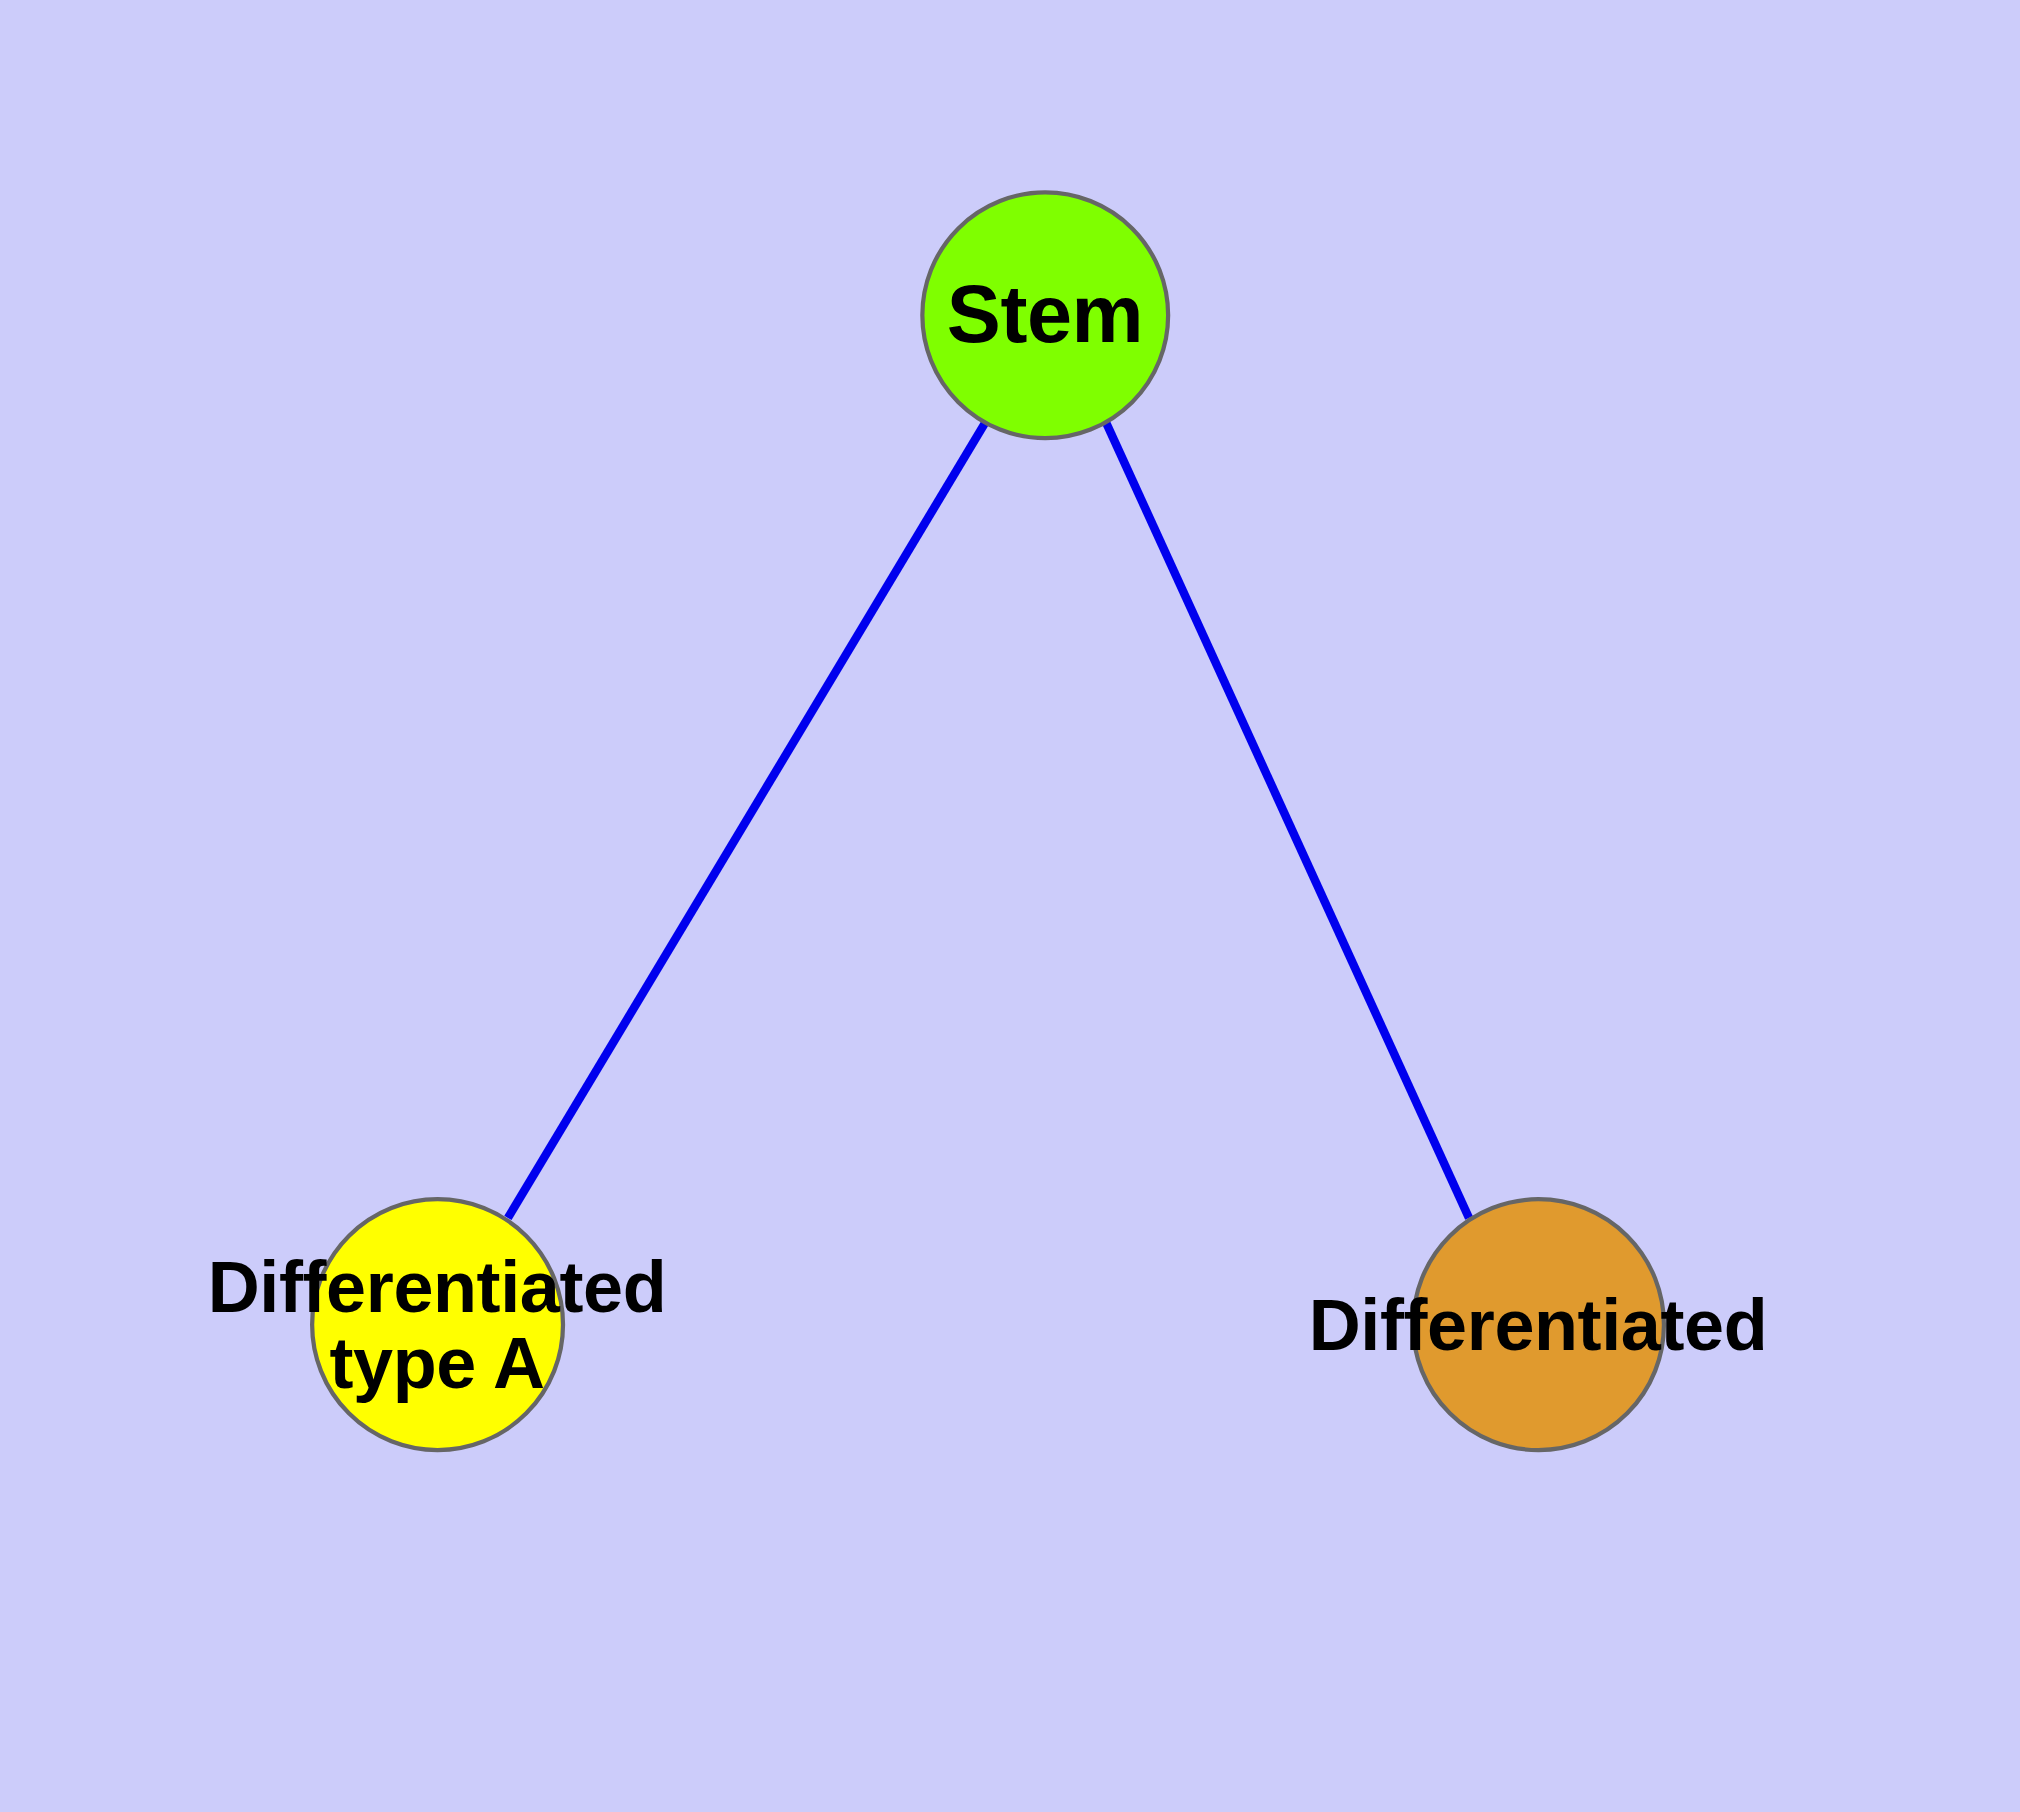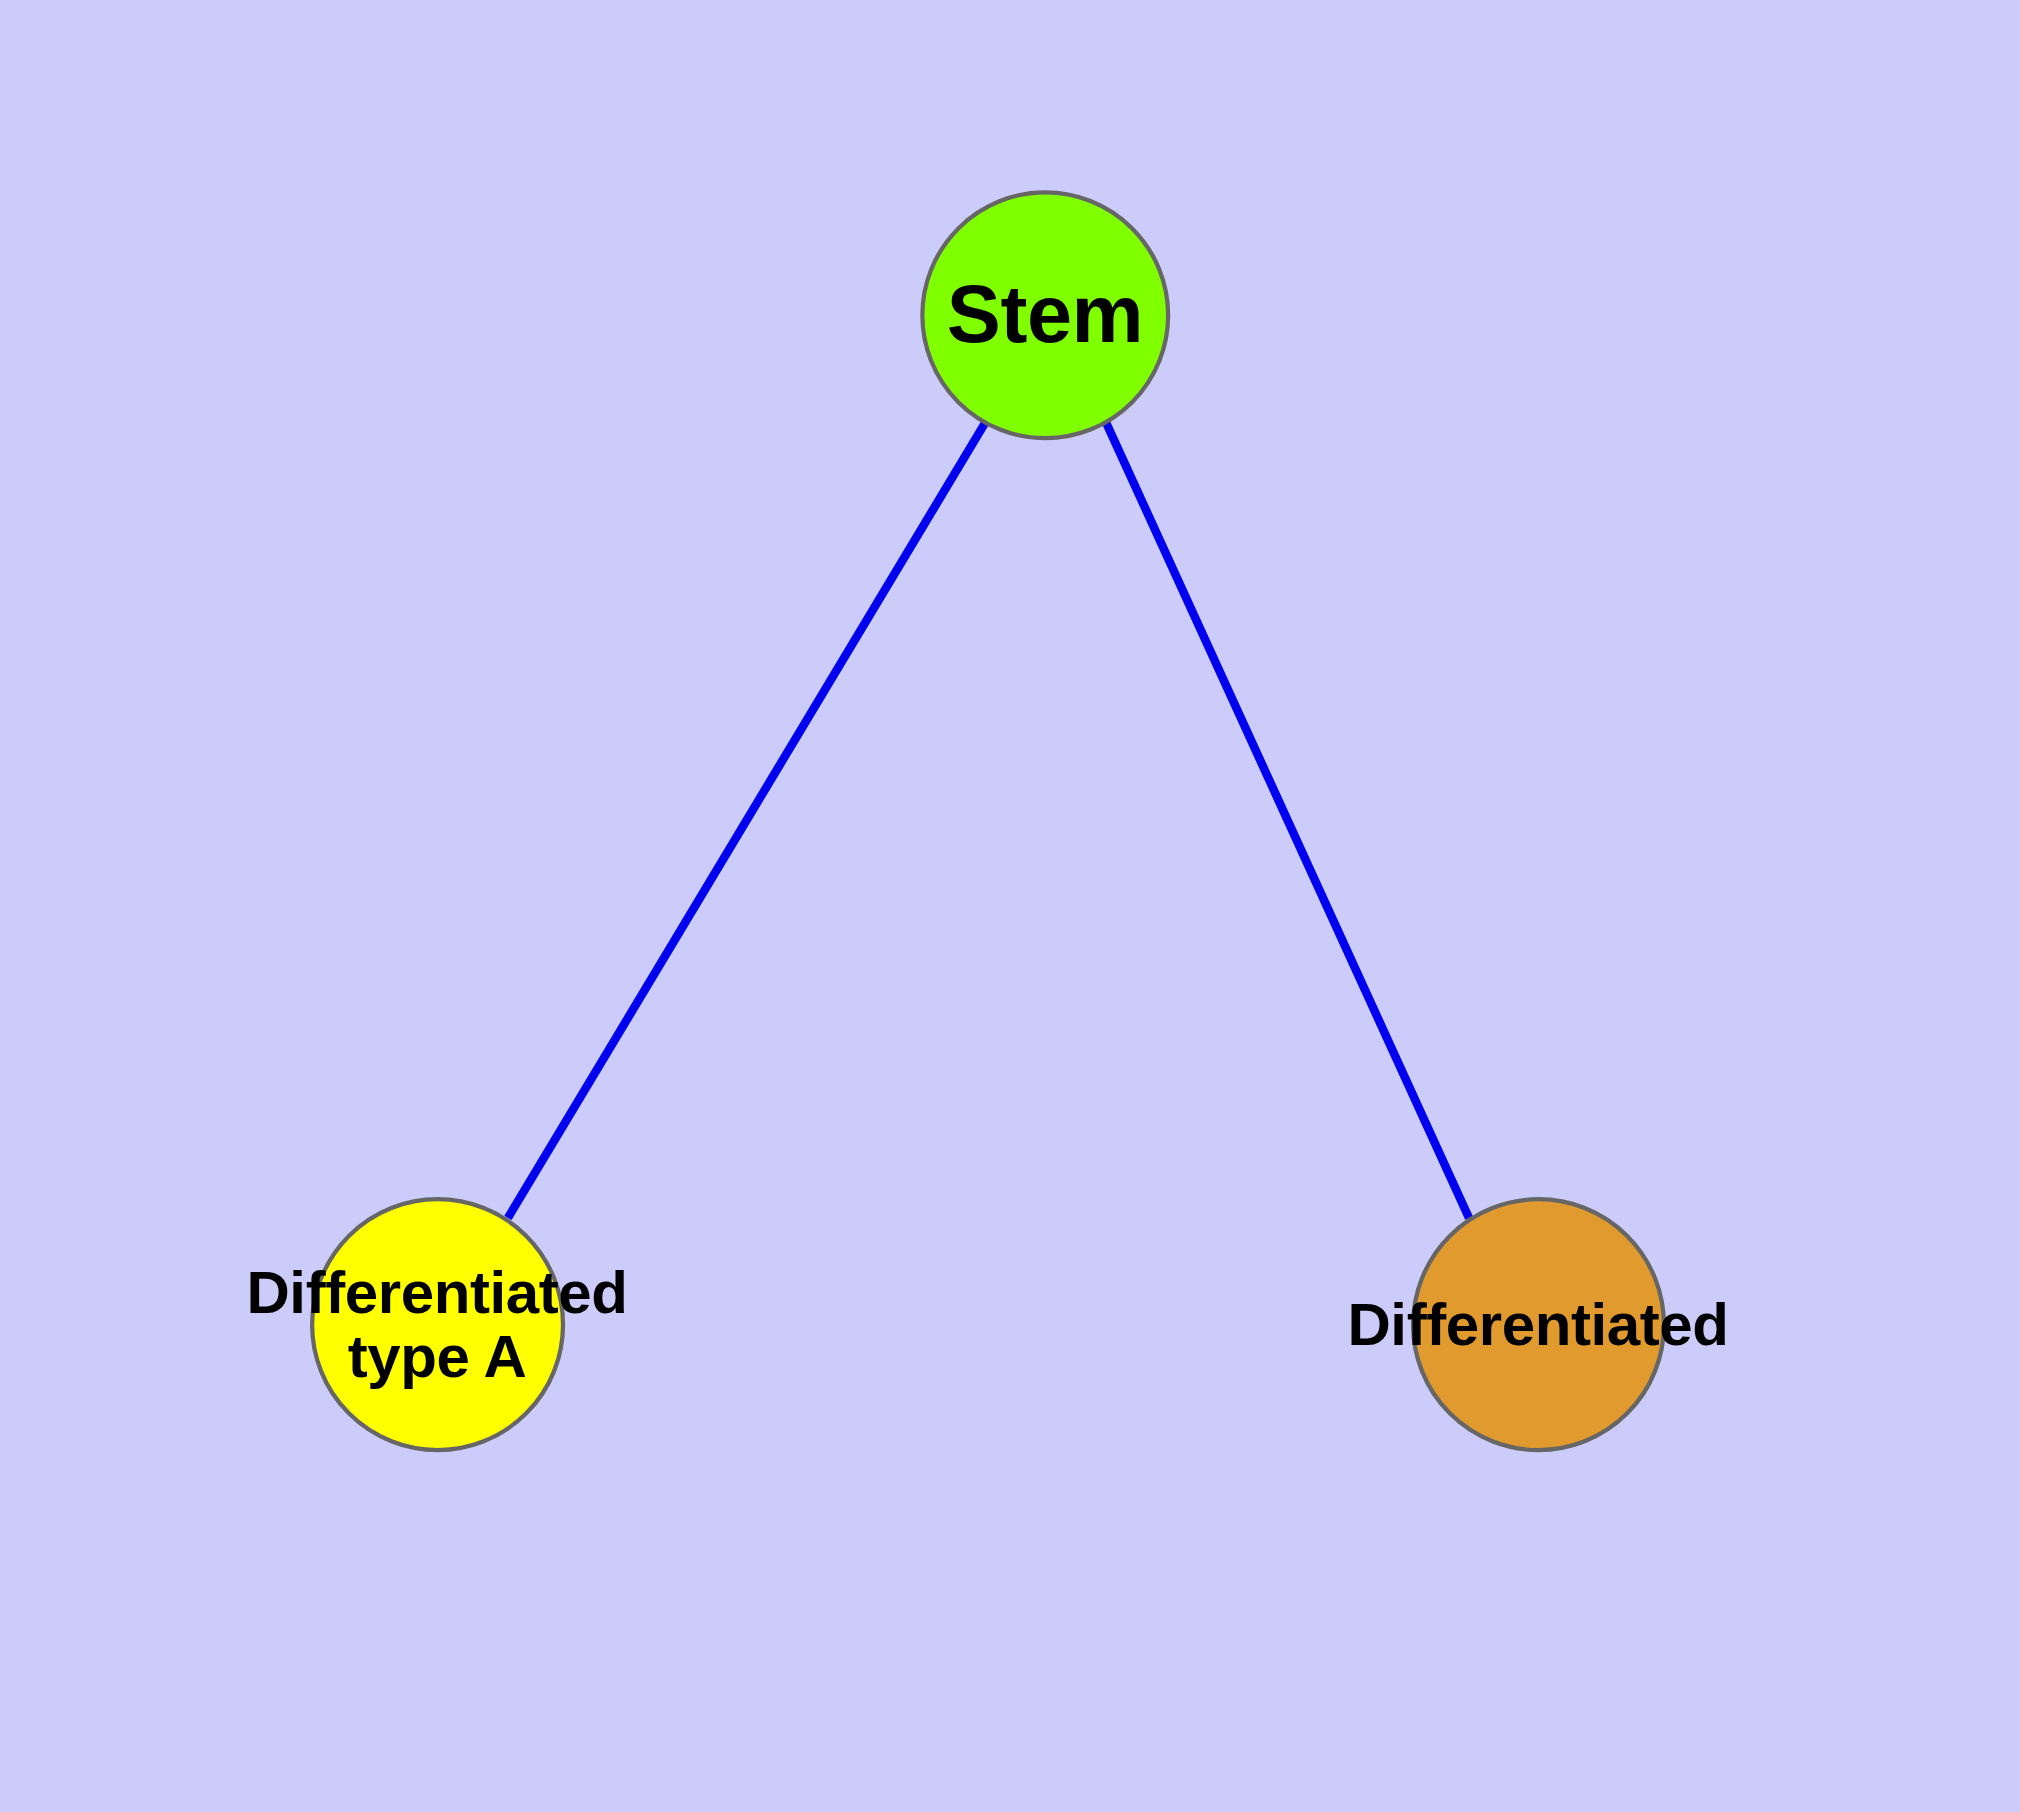--- a/index.html
+++ b/index.html
@@ -32,21 +32,21 @@
     font-family: "Liberation Sans", "DejaVu Sans", sans-serif;
     white-space: nowrap;
     line-height: 1.06;
     pointer-events: none;
     letter-spacing: -0.4px;
   }
   .node-label.single {
     font-size: 81px;
   }
   .node-label.two-line {
-    font-size: 60px;
+    font-size: 72px;
   }
   .label-line {
     display: block;
   }
 </style>
 </head>
 <body>
 
 <div id="canvas">
 

